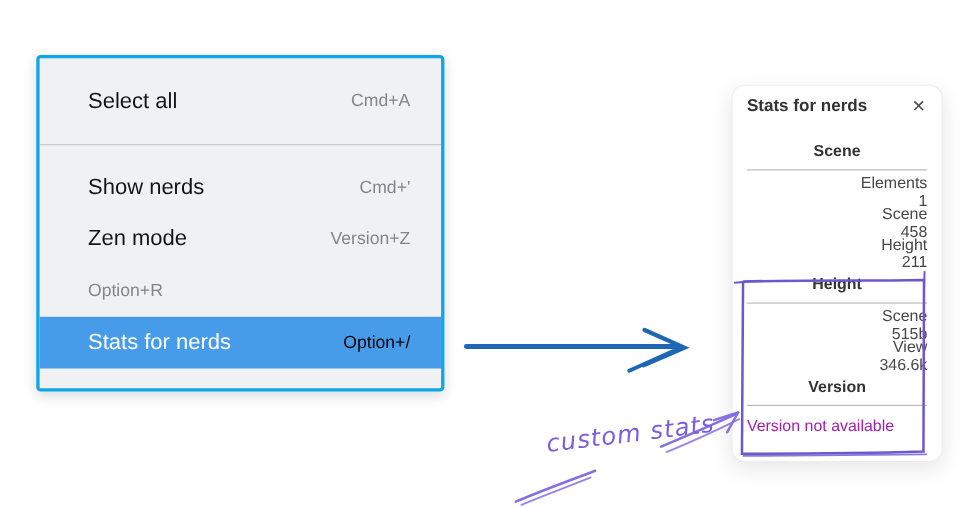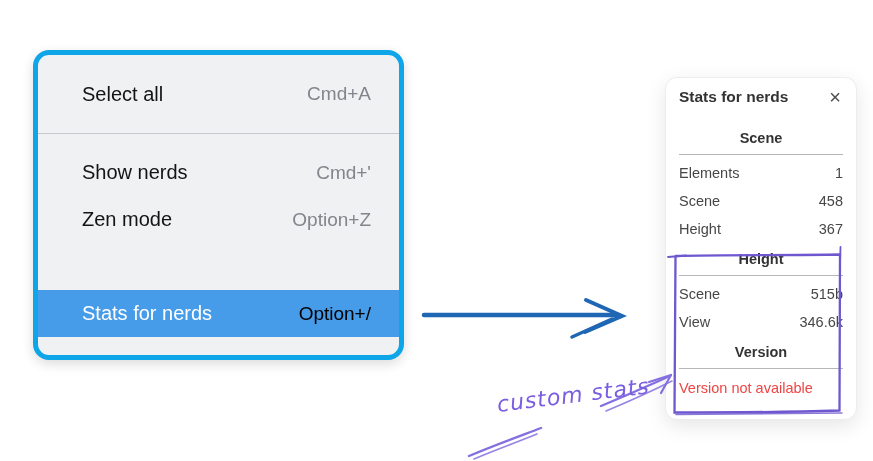--- a/index.html
+++ b/index.html
@@ -4,33 +4,33 @@
 <style>
   html,body{margin:0;padding:0;}
   body{
     width:873px;height:461px;position:relative;background:#ffffff;
     font-family:"Liberation Sans", sans-serif;overflow:hidden;
   }
 
   
   .menu{
     position:absolute;left:33px;top:50px;width:371px;
-    background:#f0f1f3;border:5px solid #0ea5e9;border-radius:16px;
+    background:#f0f1f3;border:3px solid #0ea5e9;border-radius:4px;
     box-shadow:0 4px 12px rgba(0,0,0,.14);
     overflow:hidden;box-sizing:border-box;
   }
   .menu-group-1{padding:14px 0;}
   .menu-group-2{padding:15px 0 18px;}
   .menu-item{
     display:flex;align-items:center;justify-content:space-between;
     padding:0 28px 0 44px;color:#141414;font-size:20px;
   }
   .menu-group-1 .menu-item{height:50px;}
   .menu-group-2 .menu-item{height:47px;}
-  .mi-shortcut{color:#81868c;font-size:19px;}
+  .mi-shortcut{color:#81868c;font-size:16px;}
   .menu-item.highlighted{background:#479ce9;color:#ffffff;}
   .menu-item.highlighted .mi-shortcut{color:#000000;}
   .menu-divider{height:1px;background:#c5c8cc;}
 
   
   .stats{
     position:absolute;left:665px;top:77px;width:192px;box-sizing:border-box;
     background:#ffffff;border:1px solid #ededf0;border-radius:12px;
     box-shadow:0 6px 20px rgba(0,0,0,.10);
     padding:10px 13px 16px;color:#3f3f3f;font-size:14.5px;
@@ -42,24 +42,24 @@
     background:none;border:none;padding:0 2px;font-family:"Liberation Sans",sans-serif;font-weight:300;
   }
   .section-heading{
     text-align:center;font-weight:bold;color:#333333;font-size:14.5px;
     line-height:20px;margin:6px 0 0;
   }
   .section-heading.first{margin-top:22px;}
   .stats hr{
     border:none;border-top:1px solid #b5b5ba;margin:6px 0 4px;
   }
-  .stat-row{display:flex;align-items:center;justify-content:space-between;height:28px;}
+  .stat-row{display:flex;align-items:flex-end;justify-content:space-between;height:28px;flex-direction:column;}
   .stat-label{color:#474747;}
   .stat-value{color:#474747;}
-  .stats-note{height:30px;display:flex;align-items:center;color:#ef4444;}
+  .stats-note{height:30px;display:flex;align-items:center;color:#a21caf;}
 
   
   .annot-svg{position:absolute;left:0;top:0;width:873px;height:461px;pointer-events:none;}
   .custom-stats-label{
     position:absolute;left:497px;top:392px;
     color:#7a5de0;font-size:22px;font-style:italic;letter-spacing:1px;
     transform:rotate(-7deg);transform-origin:left center;
     font-family:"DejaVu Sans", sans-serif;white-space:nowrap;
   }
 </style>
@@ -74,23 +74,24 @@
     </div>
   </div>
   <div class="menu-divider"></div>
   <div class="menu-group-2">
     <div class="menu-item">
       <span class="mi-label">Show nerds</span>
       <span class="mi-shortcut">Cmd+'</span>
     </div>
     <div class="menu-item">
       <span class="mi-label">Zen mode</span>
-      <span class="mi-shortcut">Option+Z</span>
+      <span class="mi-shortcut">Version+Z</span>
     </div>
     <div class="menu-item">
+      <span class="mi-shortcut">Option+R</span>
     </div>
     <div class="menu-item highlighted">
       <span class="mi-label">Stats for nerds</span>
       <span class="mi-shortcut">Option+/</span>
     </div>
   </div>
 </div>
 
 <div class="stats">
   <div class="stats-header">
@@ -104,21 +105,21 @@
     <div class="stat-row">
       <span class="stat-label">Elements</span>
       <span class="stat-value">1</span>
     </div>
     <div class="stat-row">
       <span class="stat-label">Scene</span>
       <span class="stat-value">458</span>
     </div>
     <div class="stat-row">
       <span class="stat-label">Height</span>
-      <span class="stat-value">367</span>
+      <span class="stat-value">211</span>
     </div>
   </div>
 
   <div>
     <div class="section-heading">Height</div>
     <hr>
     <div class="stat-row">
       <span class="stat-label">Scene</span>
       <span class="stat-value">515b</span>
     </div>

